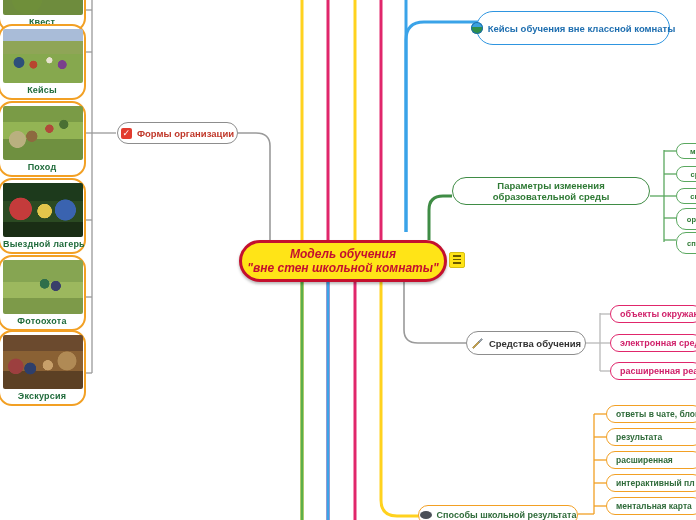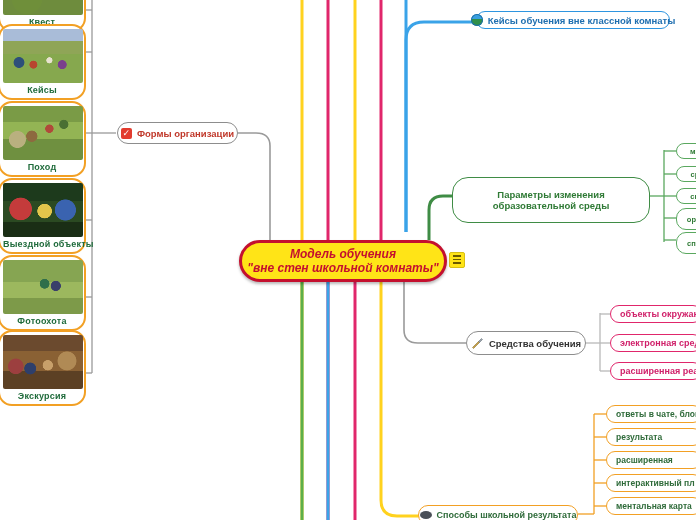--- a/index.html
+++ b/index.html
@@ -198,21 +198,21 @@
     <span class="thumb">
         <span class="sc sc-pohod"></span>
       </span>
     <span class="cap">Поход</span>
   </div>
 
   <div class="imgcard" style="top:178px;">
     <span class="thumb">
         <span class="sc sc-lager"></span>
       </span>
-    <span class="cap">Выездной объекты</span>
+    <span class="cap">Выездной лагерь</span>
   </div>
 
   <div class="imgcard" style="top:255px;">
     <span class="thumb">
         <span class="sc sc-foto"></span>
       </span>
     <span class="cap">Фотоохота</span>
   </div>
 
   <div class="imgcard" style="top:330px;">
@@ -220,26 +220,26 @@
         <span class="sc sc-eks"></span>
       </span>
     <span class="cap">Экскурсия</span>
   </div>
 
   <div class="node n-gray" style="left:117px;top:122px;width:121px;height:22px;">
     <span class="ico ico-check">✓</span>
     <span class="lbl">Формы организации</span>
   </div>
 
-  <div class="node n-blue" style="left:476px;top:11px;width:194px;height:18px;">
+  <div class="node n-blue" style="left:476px;top:11px;width:194px;height:34px;">
     <span class="ico ico-globe"></span>
     <span class="lbl">Кейсы обучения вне классной комнаты</span>
   </div>
 
-  <div class="node n-green" style="left:452px;top:177px;width:198px;height:46px;padding:0 10px;">
+  <div class="node n-green" style="left:452px;top:177px;width:198px;height:28px;padding:0 10px;">
     <span class="lbl">Параметры изменения образовательной среды</span>
   </div>
 
   <div class="node n-greenmini" style="left:676px;top:143px;width:42px;height:16px;padding:0 5px;">
     <span class="lbl">мес</span>
   </div>
   <div class="node n-greenmini" style="left:676px;top:166px;width:42px;height:16px;padding:0 5px;">
     <span class="lbl">сре</span>
   </div>
   <div class="node n-greenmini" style="left:676px;top:188px;width:42px;height:16px;padding:0 5px;">

